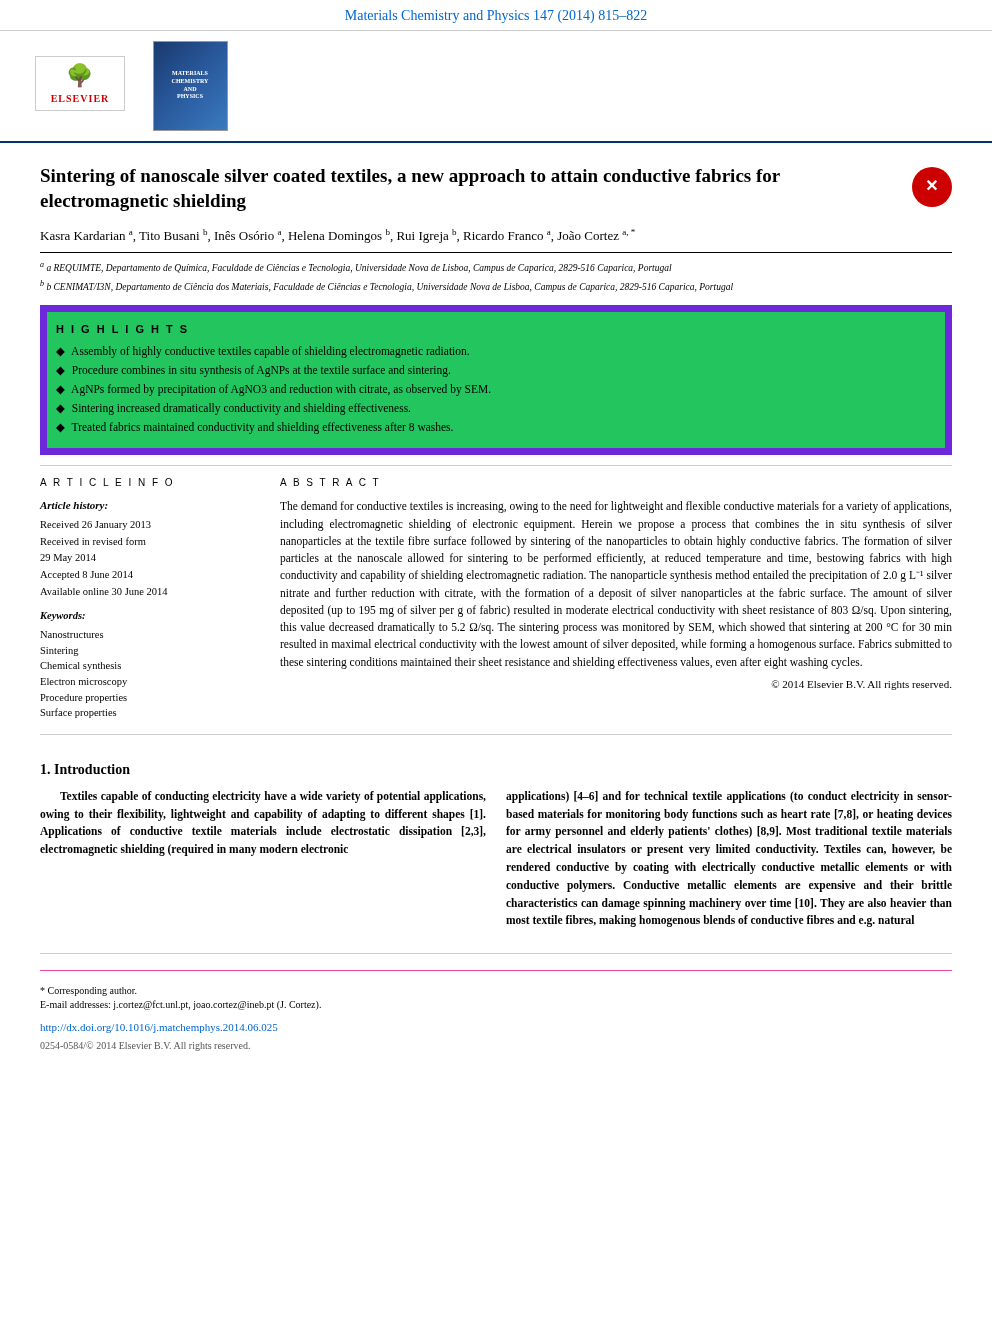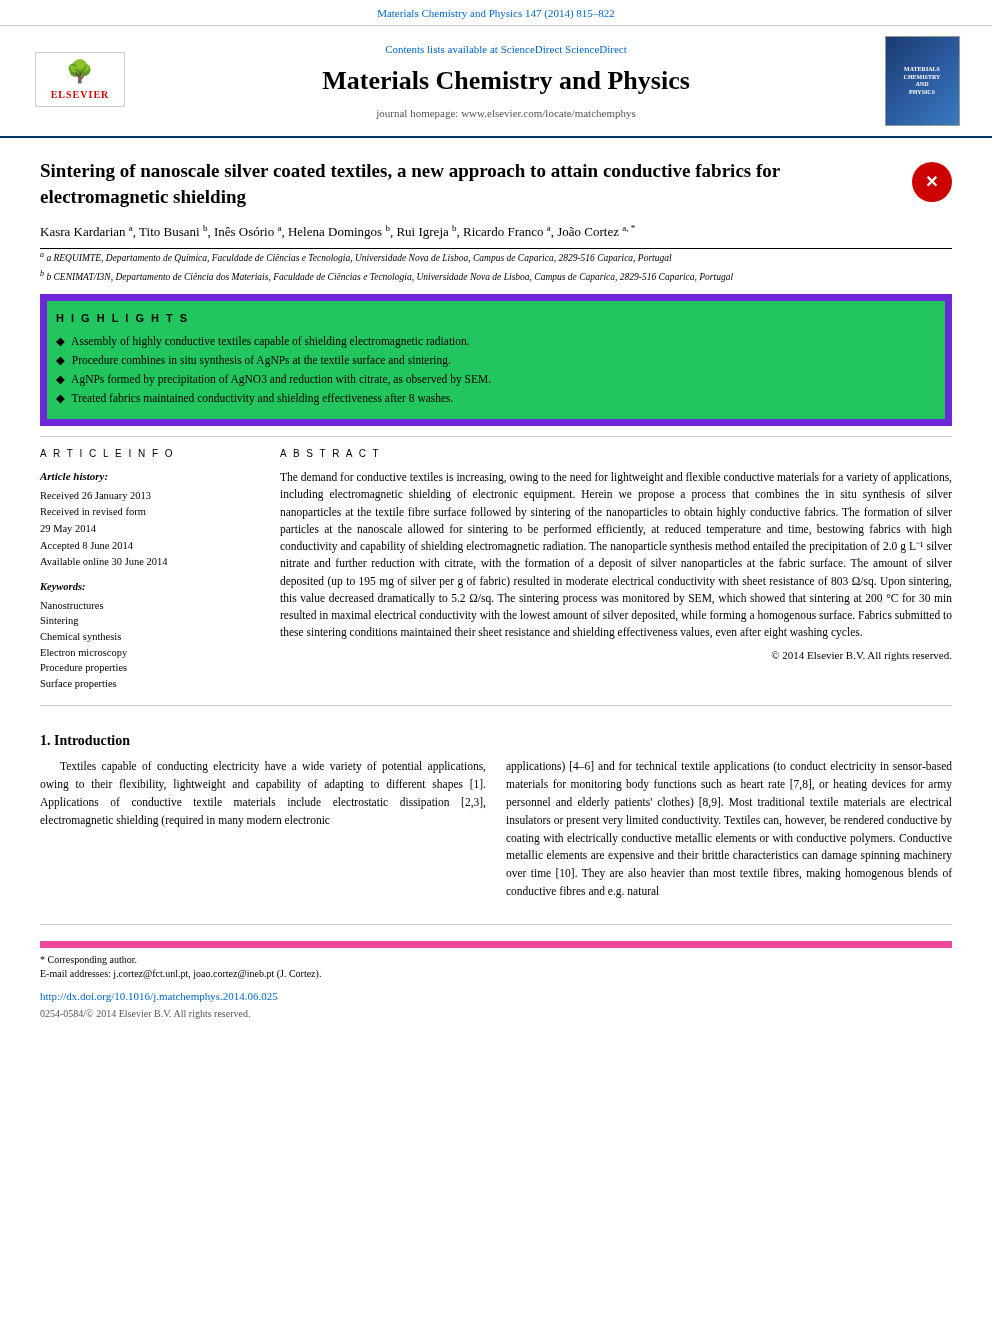--- a/index.html
+++ b/index.html
@@ -10,21 +10,21 @@
       width: 992px;
       min-height: 1323px;
       font-size: 13px;
       line-height: 1.4;
     }
 
     
     .journal-top-bar {
       text-align: center;
       padding: 6px 0 4px;
-      font-size: 11px;
+      font-size: 14px;
       color: #0066cc;
       border-bottom: 1px solid #ccc;
     }
 
     
     .journal-banner {
       display: flex;
       align-items: center;
       padding: 10px 20px;
       border-bottom: 2px solid #003366;
@@ -149,21 +149,21 @@
     }
     .author-sup {
       font-size: 9px;
       vertical-align: super;
     }
 
     
     .affiliations {
       margin: 6px 0 8px;
       border-top: 1px solid #000;
-      padding-top: 0;
+      padding-top: 6px;
     }
     .affiliation-item {
       font-size: 9.5px;
       color: #000;
       font-style: italic;
       line-height: 1.4;
       margin-bottom: 3px;
     }
 
     
@@ -279,20 +279,21 @@
     .body-two-col {
       display: flex;
       gap: 20px;
     }
     .body-col {
       flex: 1;
       font-size: 11.5px;
       text-align: justify;
       line-height: 1.55;
       color: #000;
+      font-weight: bold;
     }
     .body-col p {
       margin-bottom: 8px;
     }
     .body-col .indent {
       text-indent: 20px;
     }
 
     
     .article-footer {
@@ -311,47 +312,39 @@
       font-size: 10px;
       color: #555;
       margin-top: 3px;
     }
 
     
     .corresponding-note {
       font-size: 10px;
       color: #000;
       margin-top: 8px;
-      border-top: 7px solid #ec4899;
-      padding-top: 5px;
+      border-top: 1px solid #ec4899;
+      padding-top: 13px;
     }
     .superscript { vertical-align: super; font-size: 8px; }
   </style>
 </head>
 <body>
 
 <div class="journal-top-bar">
   <span>Materials Chemistry and Physics 147 (2014) 815–822</span>
 </div>
 
 <div class="journal-banner">
   <div class="banner-left">
     <div class="elsevier-logo">
       <div class="elsevier-logo-tree">🌳</div>
       <div class="elsevier-text">ELSEVIER</div>
     </div>
   </div>
-  <div class="banner-center">
-    <div class="sciencedirect-text">
-      <span>Contents lists available at ScienceDirect</span>
-      <span style="color:#0066cc;"> ScienceDirect</span>
-    </div>
-    <div class="journal-title-banner">Materials Chemistry and Physics</div>
-    <div class="journal-homepage">journal homepage: www.elsevier.com/locate/matchemphys</div>
-  </div>
   <div class="banner-right">
     <div class="journal-cover">
       <div class="cover-title">MATERIALS<br>CHEMISTRY<br>AND<br>PHYSICS</div>
     </div>
   </div>
 </div>
 
 <div class="main-content">
 
   <div class="article-title-section">
@@ -381,20 +374,24 @@
       <span class="highlight-bullet">◆</span>
       <span>Assembly of highly conductive textiles capable of shielding electromagnetic radiation.</span>
     </div>
     <div class="highlight-item">
       <span class="highlight-bullet">◆</span>
       <span>Procedure combines in situ synthesis of AgNPs at the textile surface and sintering.</span>
     </div>
     <div class="highlight-item">
       <span class="highlight-bullet">◆</span>
       <span>AgNPs formed by precipitation of AgNO3 and reduction with citrate, as observed by SEM.</span>
+    </div>
+    <div class="highlight-item">
+      <span class="highlight-bullet">◆</span>
+      <span>Sintering increased dramatically conductivity and shielding effectiveness.</span>
     </div>
     <div class="highlight-item">
       <span class="highlight-bullet">◆</span>
       <span>Treated fabrics maintained conductivity and shielding effectiveness after 8 washes.</span>
     </div>
   </div>
 
   <div class="two-col">
 
     <div class="col-left">

